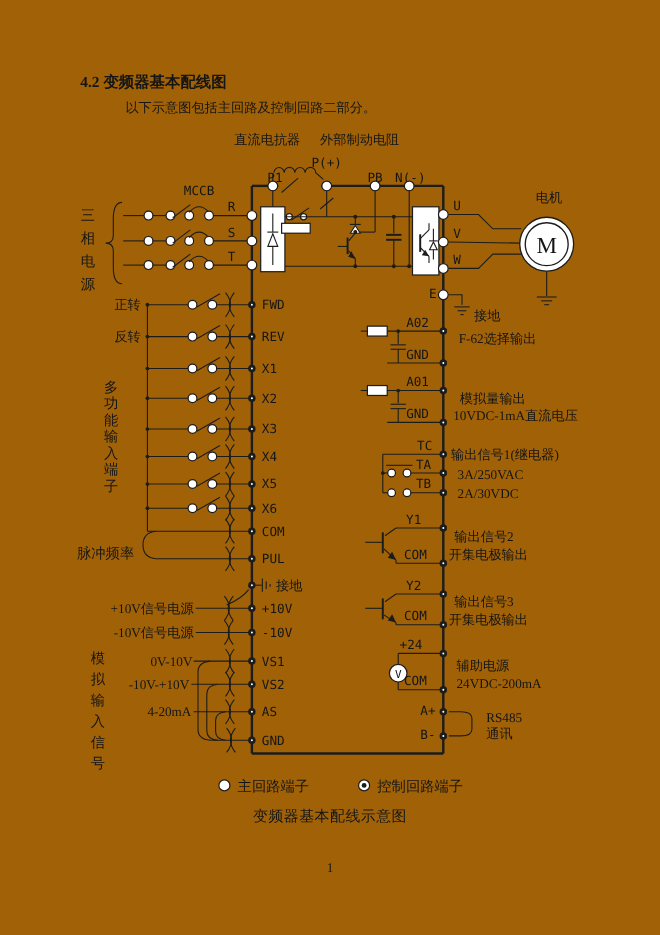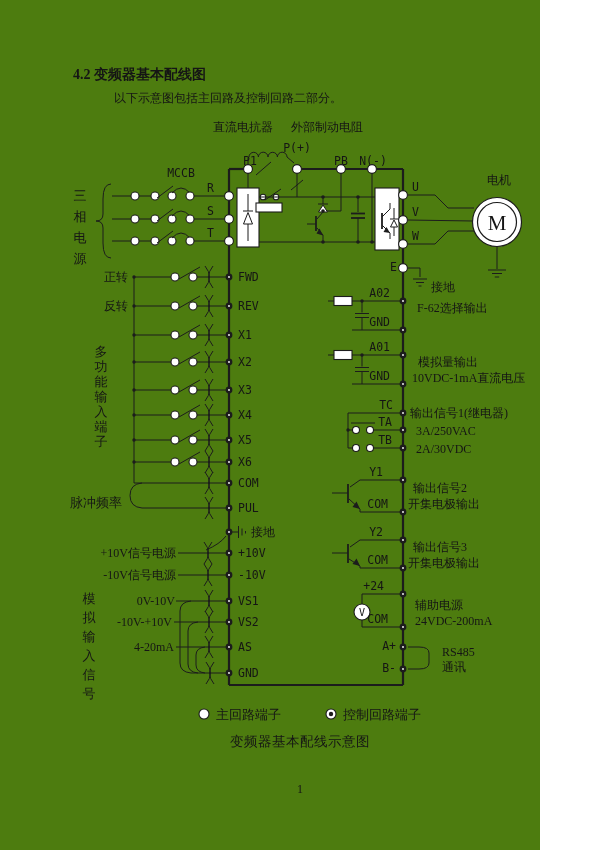--- a/index.html
+++ b/index.html
@@ -1,16 +1,16 @@
 <!DOCTYPE html>
 <html><head>
 <meta charset="utf-8">
 <style>
   html,body{margin:0;padding:0;background:#ffffff;}
-  .page{width:540px;height:850px;background:#4d7c0f;position:relative;font-family:"Liberation Serif","DejaVu Serif",serif;}
+  .page{width:600px;height:850px;background:#a16207;position:relative;font-family:"Liberation Serif","DejaVu Serif",serif;}
   svg{display:block;}
   text{fill:#151515;}
   .ti{font:bold 14px "Liberation Serif","DejaVu Serif",serif;}
   .cj{font:12px "Liberation Serif","DejaVu Serif",serif;}
   .cj13{font:13px "Liberation Serif","DejaVu Serif",serif;}
   .cjv{font:13px "Liberation Serif","DejaVu Serif",serif;}
   .cap{font:13.5px "Liberation Serif","DejaVu Serif",serif;letter-spacing:0.5px;}
   .mo{font:11.5px "DejaVu Sans Mono","Liberation Mono",monospace;}
   .mos{font:10px "DejaVu Sans Mono","Liberation Mono",monospace;}
   .mm{font:21px "Liberation Serif","DejaVu Serif",serif;}

